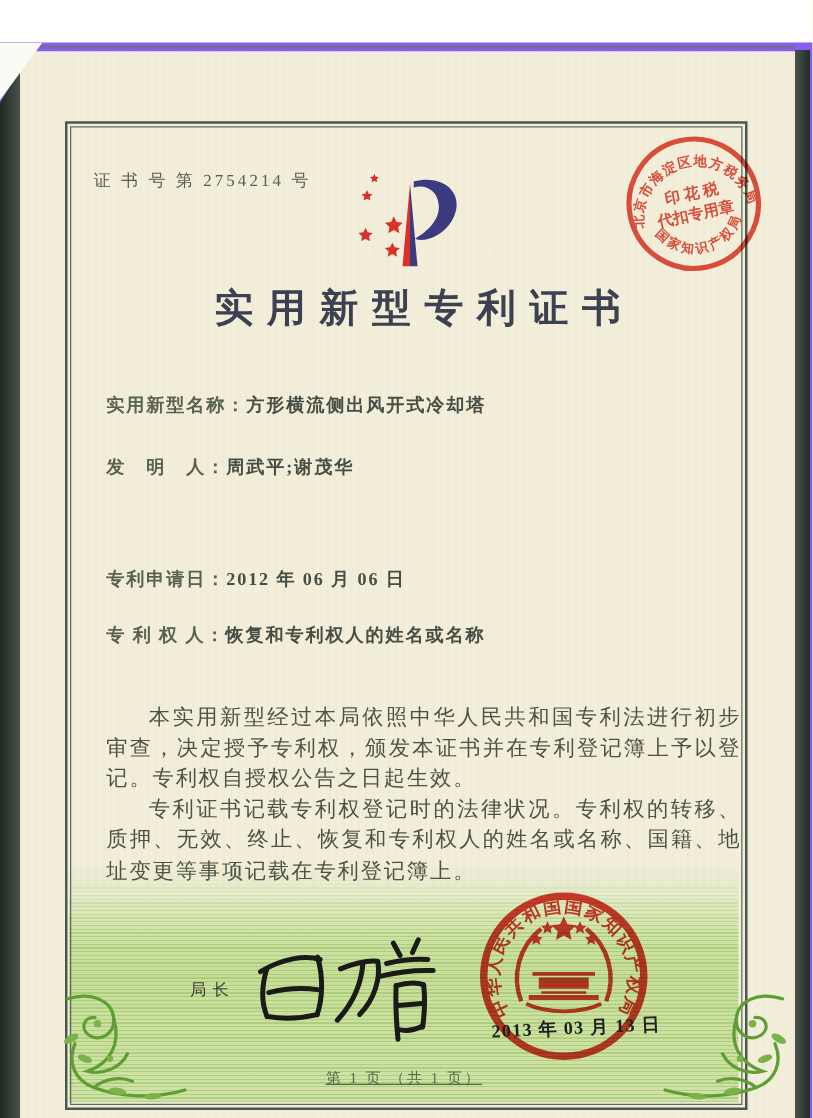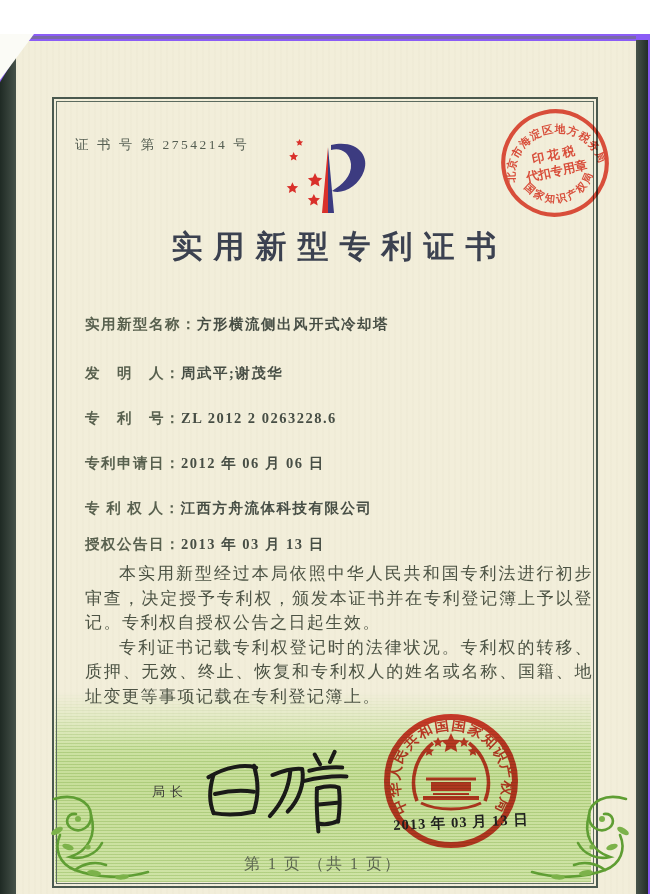--- a/index.html
+++ b/index.html
@@ -51,21 +51,21 @@
   .chief{position:absolute;left:136px;top:742px;font-size:13px;letter-spacing:5px;color:#3c3c38;z-index:4;}
   .signature{position:absolute;left:182px;top:702px;width:152px;height:98px;z-index:4;transform:rotate(-2deg);}
   .sig-hidden{position:absolute;width:1px;height:1px;overflow:hidden;clip:rect(0 0 0 0);}
 
   .seal{position:absolute;left:355px;top:660px;width:160px;height:160px;z-index:3;
     mix-blend-mode:multiply;opacity:.94;}
   .seal-date{position:absolute;left:370px;top:772px;width:150px;text-align:center;z-index:5;
     font-size:14.5px;font-weight:bold;letter-spacing:1px;color:#20211f;transform:rotate(-2.5deg);}
 
   .footer-page{position:absolute;left:36px;top:813px;width:542px;text-align:center;z-index:4;
-    font-size:16px;letter-spacing:2px;color:#5c6750;}
+    font-size:12px;letter-spacing:2px;color:#5c6750;text-decoration:underline;}
 
   .tax-stamp{position:absolute;left:479px;top:62px;width:120px;height:120px;
     transform:rotate(-12deg);mix-blend-mode:multiply;opacity:.9;}
 
   .ornament{position:absolute;width:112px;height:96px;z-index:2;}
   .orn-left{left:28px;top:748px;}
   .orn-right{left:508px;top:748px;transform:scaleX(-1);}
 
   .corner-white{position:absolute;left:0;top:0;width:34px;height:46px;background:#fbfbf6;
     clip-path:polygon(0 0,100% 0,0 100%);z-index:6;}
@@ -133,24 +133,22 @@
       </g>
       <polygon fill="#d9302a" points="66,16 60,82 66,82"></polygon>
       <polygon fill="#3c3b80" points="66,16 72,82 66,82"></polygon>
       <path fill="#3c3b80" d="M69,14 C94,8 108,24 102,40 C97,55 80,64 70,60 C80,54 90,45 89,33 C88,21 78,16 69,19 Z"></path>
     </svg>
 
     <div class="title">实用新型专利证书</div>
 
     <div class="field-row row0"><span class="lab">实用新型名称：</span><span class="val">方形横流侧出风开式冷却塔</span></div>
     <div class="field-row row1"><span class="lab">发　明　人：</span><span class="val">周武平;谢茂华</span></div>
-    <div class="field-row row2"><span class="lab">专　利　号：</span><span class="val">ZL 2012 2 0263228.6</span></div>
     <div class="field-row row3"><span class="lab">专利申请日：</span><span class="val">2012 年 06 月 06 日</span></div>
-    <div class="field-row row4"><span class="lab">专 利 权 人：</span><span class="val">江西方舟流体科技有限公司</span></div>
-    <div class="field-row row5"><span class="lab">授权公告日：</span><span class="val">2013 年 03 月 13 日</span></div>
+    <div class="field-row row4"><span class="lab">专 利 权 人：</span><span class="val">恢复和专利权人的姓名或名称</span></div>
 
     <div class="paras">
       <p>本实用新型经过本局依照中华人民共和国专利法进行初步审查，决定授予专利权，颁发本证书并在专利登记簿上予以登记。专利权自授权公告之日起生效。</p>
       <p>专利证书记载专利权登记时的法律状况。专利权的转移、质押、无效、终止、恢复和专利权人的姓名或名称、国籍、地址变更等事项记载在专利登记簿上。</p>
     </div>
 
     <div class="chief">局长</div>
     <svg class="signature" viewBox="0 0 152 98">
       <g fill="none" stroke="#1a1a18" stroke-width="4" stroke-linecap="round" stroke-linejoin="round">
         <path d="M16,30 C11,45 11,58 15,68"></path>

